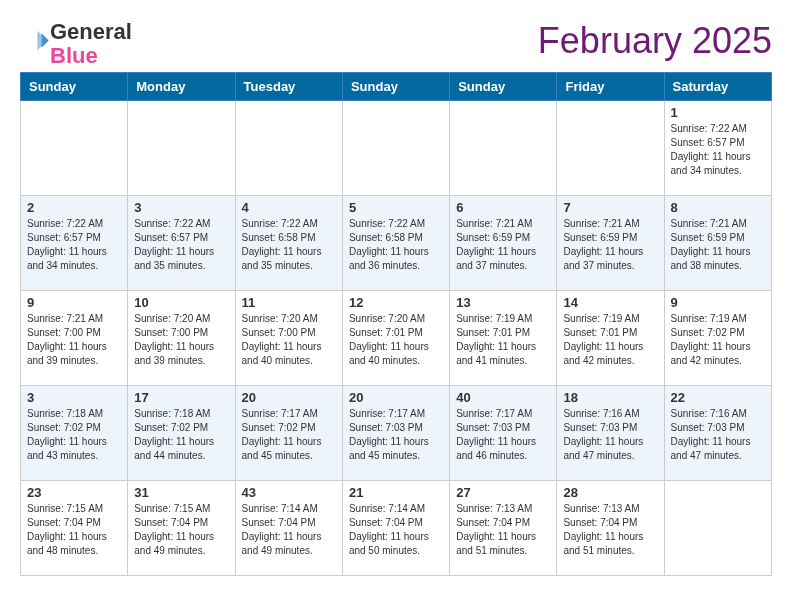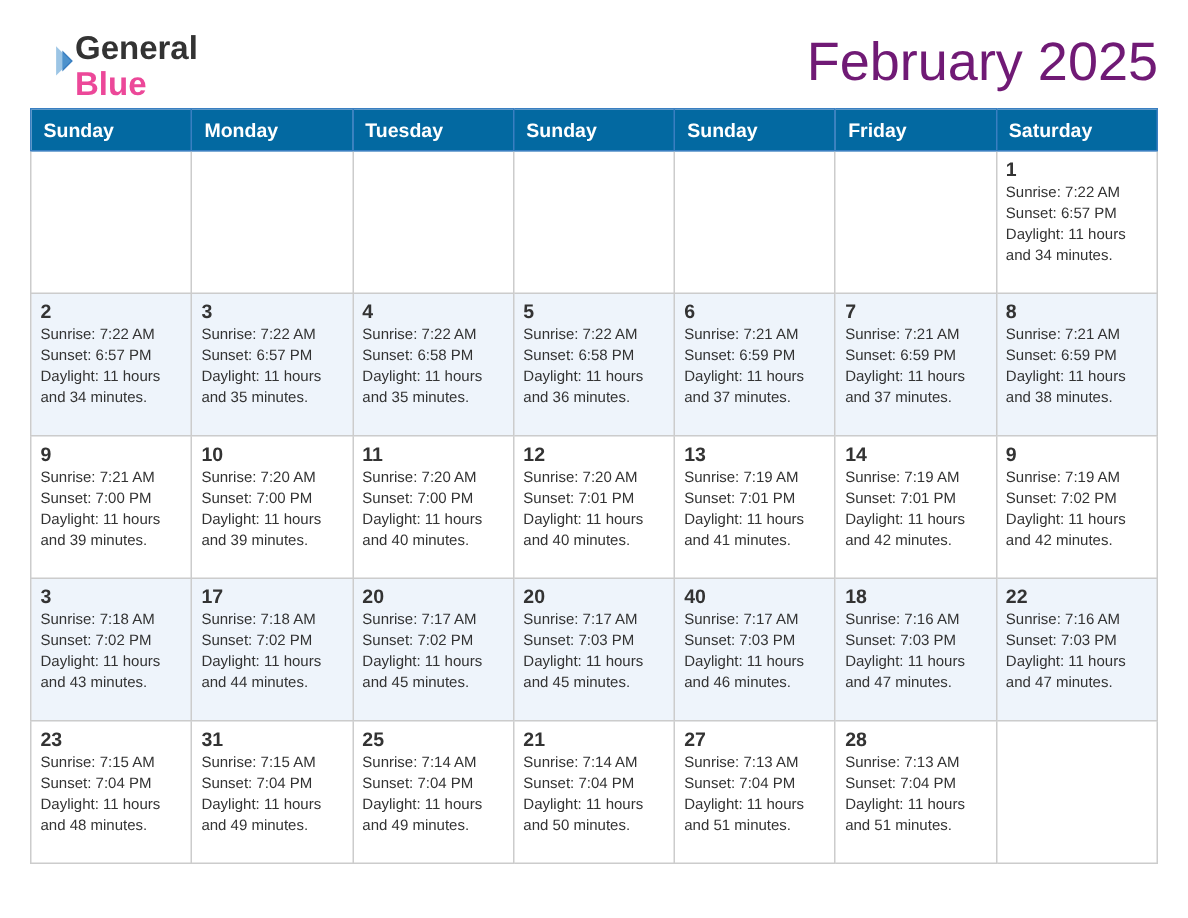--- a/index.html
+++ b/index.html
@@ -281,21 +281,21 @@
 and 48 minutes.</div>
         </td>
         <td>
           <span class="day-num">31</span>
           <div class="day-info" style="white-space: pre-line;">Sunrise: 7:15 AM
 Sunset: 7:04 PM
 Daylight: 11 hours
 and 49 minutes.</div>
         </td>
         <td>
-          <span class="day-num">25</span>
+          <span class="day-num">43</span>
           <div class="day-info" style="white-space: pre-line;">Sunrise: 7:14 AM
 Sunset: 7:04 PM
 Daylight: 11 hours
 and 49 minutes.</div>
         </td>
         <td>
           <span class="day-num">21</span>
           <div class="day-info" style="white-space: pre-line;">Sunrise: 7:14 AM
 Sunset: 7:04 PM
 Daylight: 11 hours

